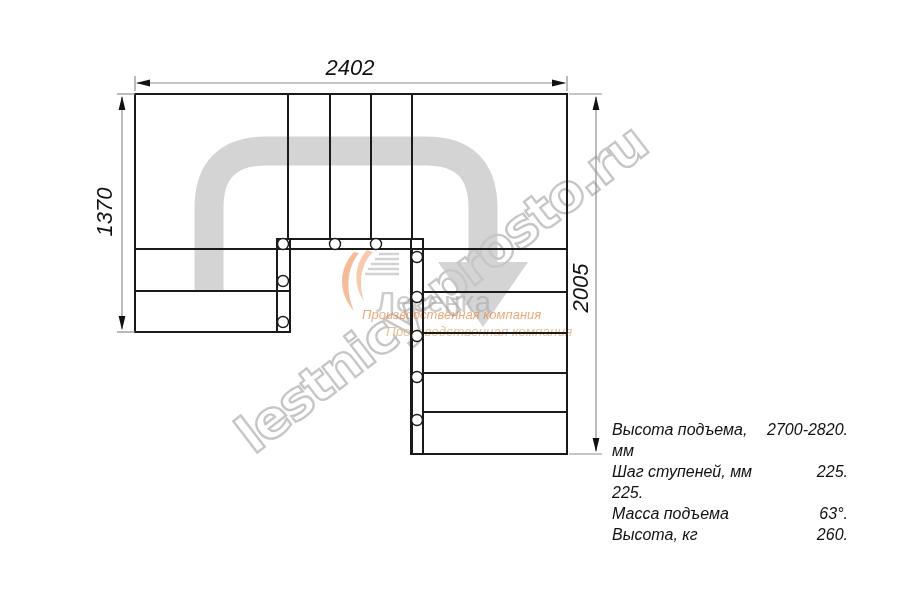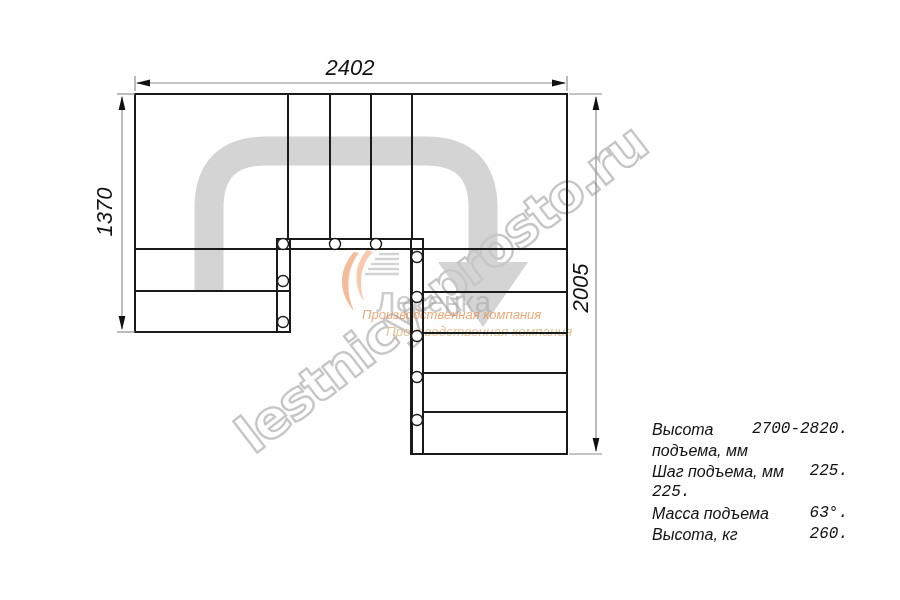--- a/index.html
+++ b/index.html
@@ -1,22 +1,22 @@
 <!DOCTYPE html>
 <html><head>
 <meta charset="utf-8">
 <style>
   html,body{margin:0;padding:0;background:#fff;}
   .page{position:relative;width:900px;height:600px;background:#ffffff;overflow:hidden;
         font-family:"Liberation Sans",sans-serif;}
   .plan-svg{position:absolute;left:0;top:0;}
   .specs{position:absolute;left:612px;top:419px;width:236px;color:#111;
          font:italic 16px/21px "Liberation Sans",sans-serif;}
-  .spec-row{display:flex;justify-content:space-between;margin-left:40px;}
-  .spec-row .val{text-align:right;white-space:nowrap;font-family:Liberation Mono, monospace;}
+  .spec-row{display:flex;justify-content:space-between;}
+  .spec-row .val{text-align:right;white-space:nowrap;}
 </style>
 </head>
 <body>
 
 <div class="page">
 
   <svg class="plan-svg" width="900" height="600" viewBox="0 0 900 600">
 
     <g>
       <path d="M 209 291 L 209 208 Q 209 151 266 151 L 426 151 Q 483 151 483 208 L 483 266" fill="none" stroke="#d4d4d4" stroke-width="29"></path>
@@ -105,21 +105,21 @@
       <text transform="translate(588,288) rotate(-90)" text-anchor="middle">2005</text>
     </g>
   </svg>
 
   <div class="specs">
     <div class="spec-row">
       <span class="lbl">Высота подъема, мм</span>
       <span class="val">2700-2820.</span>
     </div>
     <div class="spec-row">
-      <span class="lbl">Шаг подъема, мм</span>
+      <span class="lbl">Шаг ступеней, мм</span>
       <span class="val">225.</span>
     </div>
     <div class="spec-row">
       <span class="val">225.</span>
     </div>
     <div class="spec-row">
       <span class="lbl">Масса подъема</span>
       <span class="val">63°.</span>
     </div>
     <div class="spec-row">

